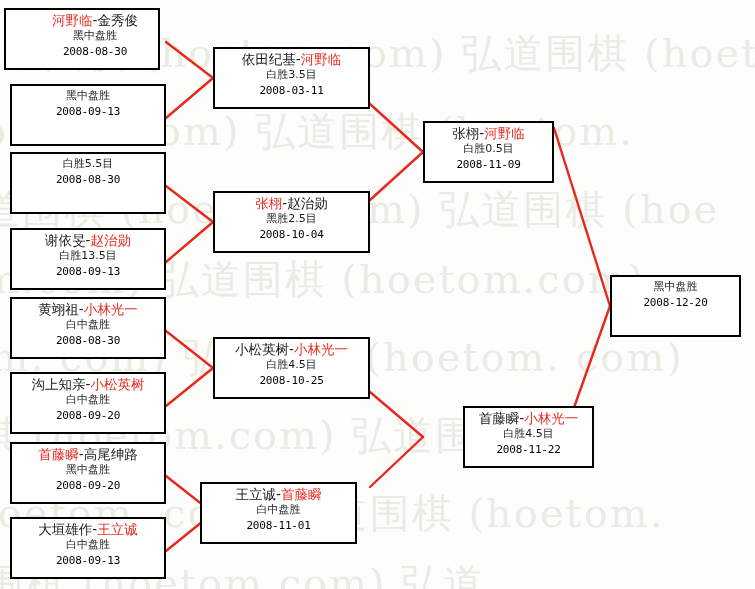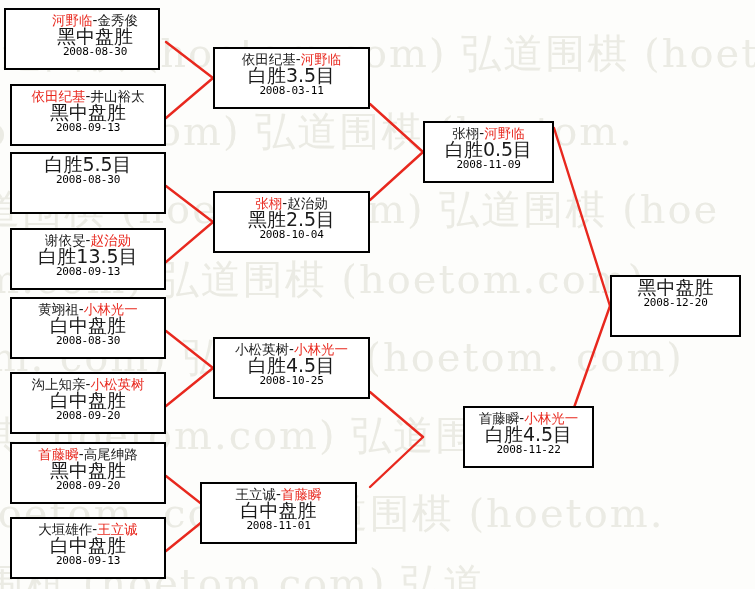--- a/index.html
+++ b/index.html
@@ -61,21 +61,21 @@
     font-family: "DejaVu Sans", "Liberation Sans", sans-serif;
     font-size: 13.5px;
     line-height: 16px;
     white-space: nowrap;
   }
   .p-win { color: #e8281e; }
   .p-lose { color: #1a1a1a; }
   .p-dash { color: #1a1a1a; }
   .match-result {
     font-family: "DejaVu Sans", "Liberation Sans", sans-serif;
-    font-size: 19px;
+    font-size: 11px;
     line-height: 16px;
     color: #1a1a1a;
     white-space: nowrap;
   }
   .match-date {
     font-family: "DejaVu Sans Mono", "Liberation Mono", monospace;
     font-size: 11px;
     line-height: 16px;
     color: #000000;
     letter-spacing: -0.2px;
@@ -124,21 +124,20 @@
     </g>
   </svg>
 
   <div class="match-box" style="left:4px; top:8px; width:156px; height:62px;padding-left:26px;">
     <div class="match-players"><span class="p-win">河野临</span><span class="p-dash">-</span><span class="p-lose">金秀俊</span></div>
     <div class="match-result">黑中盘胜</div>
     <div class="match-date">2008-08-30</div>
   </div>
 
   <div class="match-box" style="left:10px; top:84px; width:156px; height:62px;">
-    <div class="match-players"><span class="p-win">依田纪基</span><span class="p-dash">-</span><span class="p-lose">井山裕太</span></div>
     <div class="match-result">黑中盘胜</div>
     <div class="match-date">2008-09-13</div>
   </div>
 
   <div class="match-box" style="left:10px; top:152px; width:156px; height:62px;">
     <div class="match-result">白胜5.5目</div>
     <div class="match-date">2008-08-30</div>
   </div>
 
   <div class="match-box" style="left:10px; top:228px; width:156px; height:62px;">

